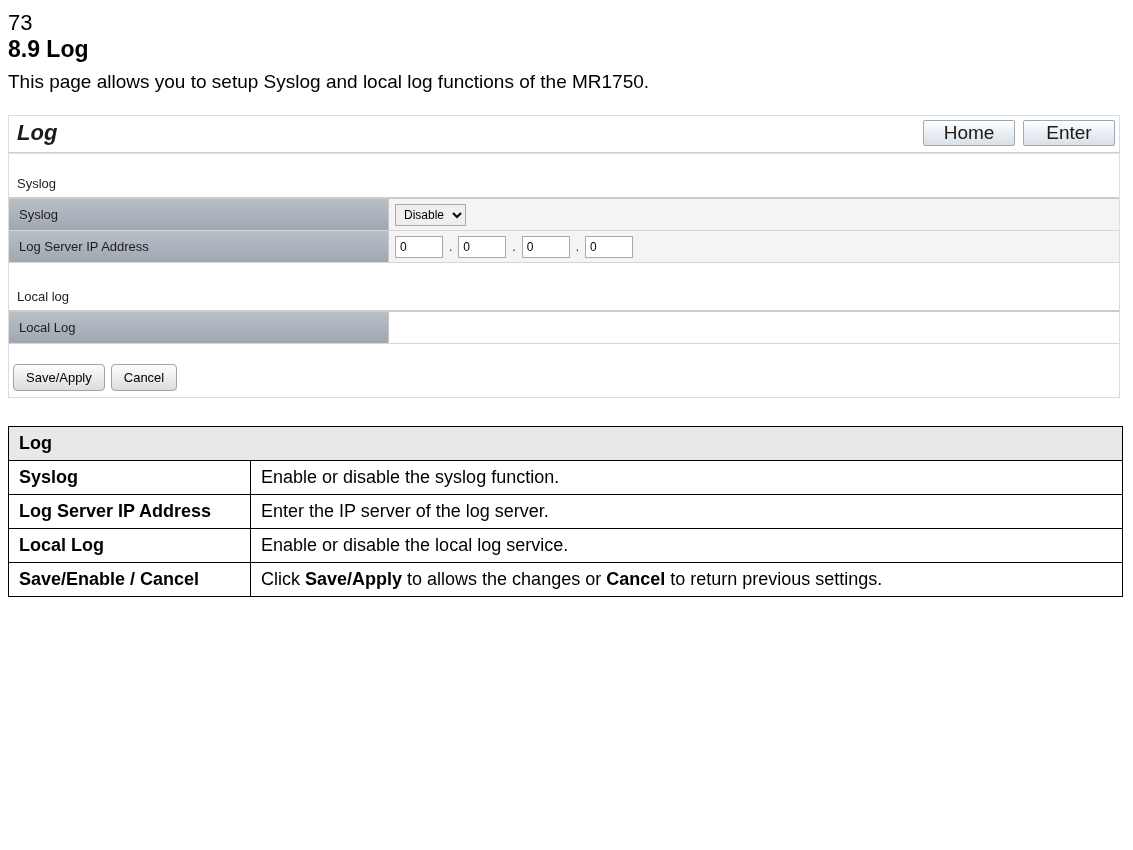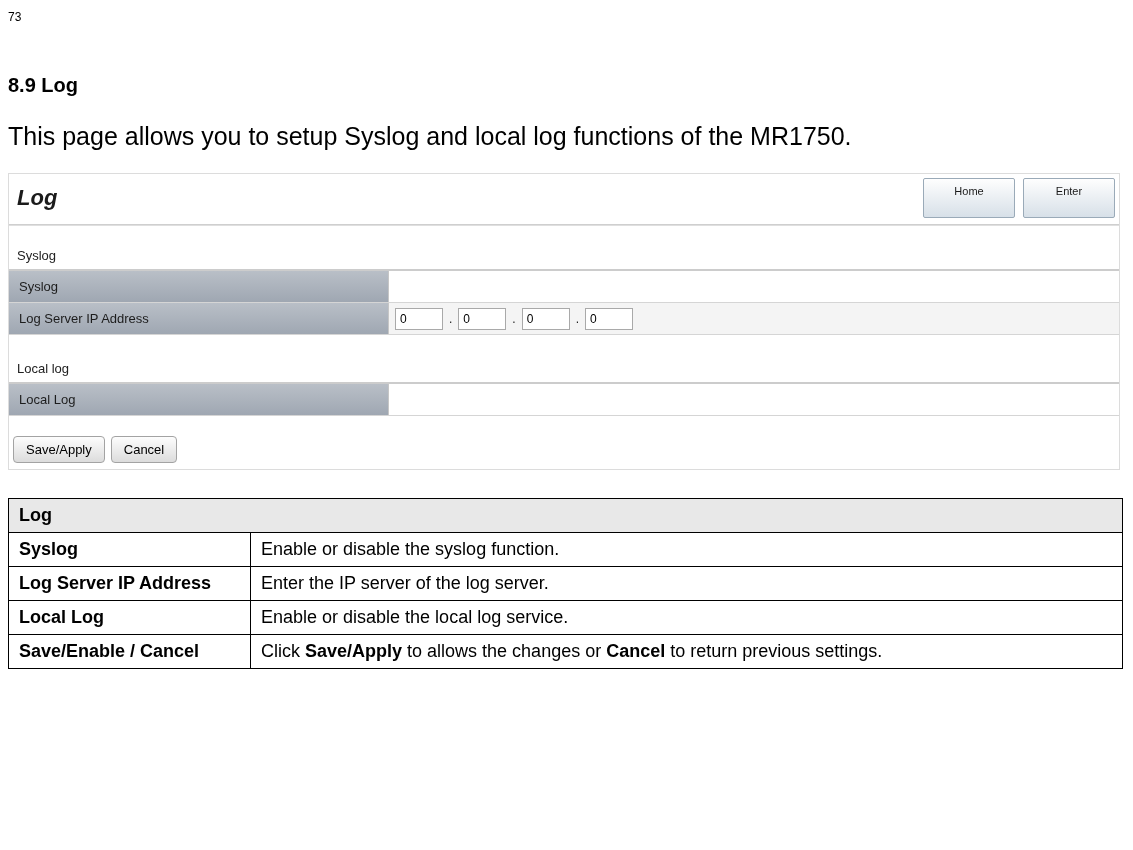--- a/index.html
+++ b/index.html
@@ -5,30 +5,29 @@
   * { box-sizing: border-box; }
   body {
     margin: 0;
     padding: 10px 8px;
     font-family: "Segoe UI", Arial, sans-serif;
     background: #fff;
     color: #000;
     width: 1133px;
   }
   .page-number {
-    font-size: 12px;
-    margin-bottom: 50px;
+    font-size: 22px;
   }
   .section-heading {
-    font-size: 20px;
-    font-weight: 700;
-    margin-bottom: 25px;
+    font-size: 23px;
+    font-weight: 700;
+    margin-bottom: 8px;
   }
   .section-intro {
-    font-size: 25px;
+    font-size: 19px;
     margin-bottom: 22px;
   }
 
   
   .router-ui {
     border: 1px solid #dcdcdc;
     background: #fff;
     padding: 0;
     margin-bottom: 28px;
     width: 1112px;
@@ -45,22 +44,22 @@
     font-style: italic;
     font-size: 22px;
     color: #1b1b1b;
   }
   .router-nav-buttons {
     display: flex;
     gap: 8px;
   }
   .nav-btn {
     width: 92px;
-    height: 40px;
-    font-size: 11px;
+    height: 26px;
+    font-size: 19px;
     font-family: Arial, sans-serif;
     text-align: center;
     line-height: 24px;
     color: #1a1a1a;
     border: 1px solid #9aaab8;
     background: linear-gradient(#fefefe, #d7e0e8);
     border-radius: 2px;
     cursor: pointer;
   }
   .router-sep {
@@ -175,20 +174,25 @@
       <div class="nav-btn">Home</div>
       <div class="nav-btn">Enter</div>
     </div>
   </div>
   <div class="router-sep"></div>
 
   <div class="section-label">Syslog</div>
 
   <div class="form-row">
     <div class="label-cell">Syslog</div>
+    <div class="value-cell">
+      <select class="dropdown">
+        <option>Disable</option>
+      </select>
+    </div>
   </div>
 
   <div class="form-row">
     <div class="label-cell">Log Server IP Address</div>
     <div class="value-cell">
       <input class="ip-octet" value="0" style="">
       <span class="dot">.</span>
       <input class="ip-octet" value="0" style="">
       <span class="dot">.</span>
       <input class="ip-octet" value="0" style="">

